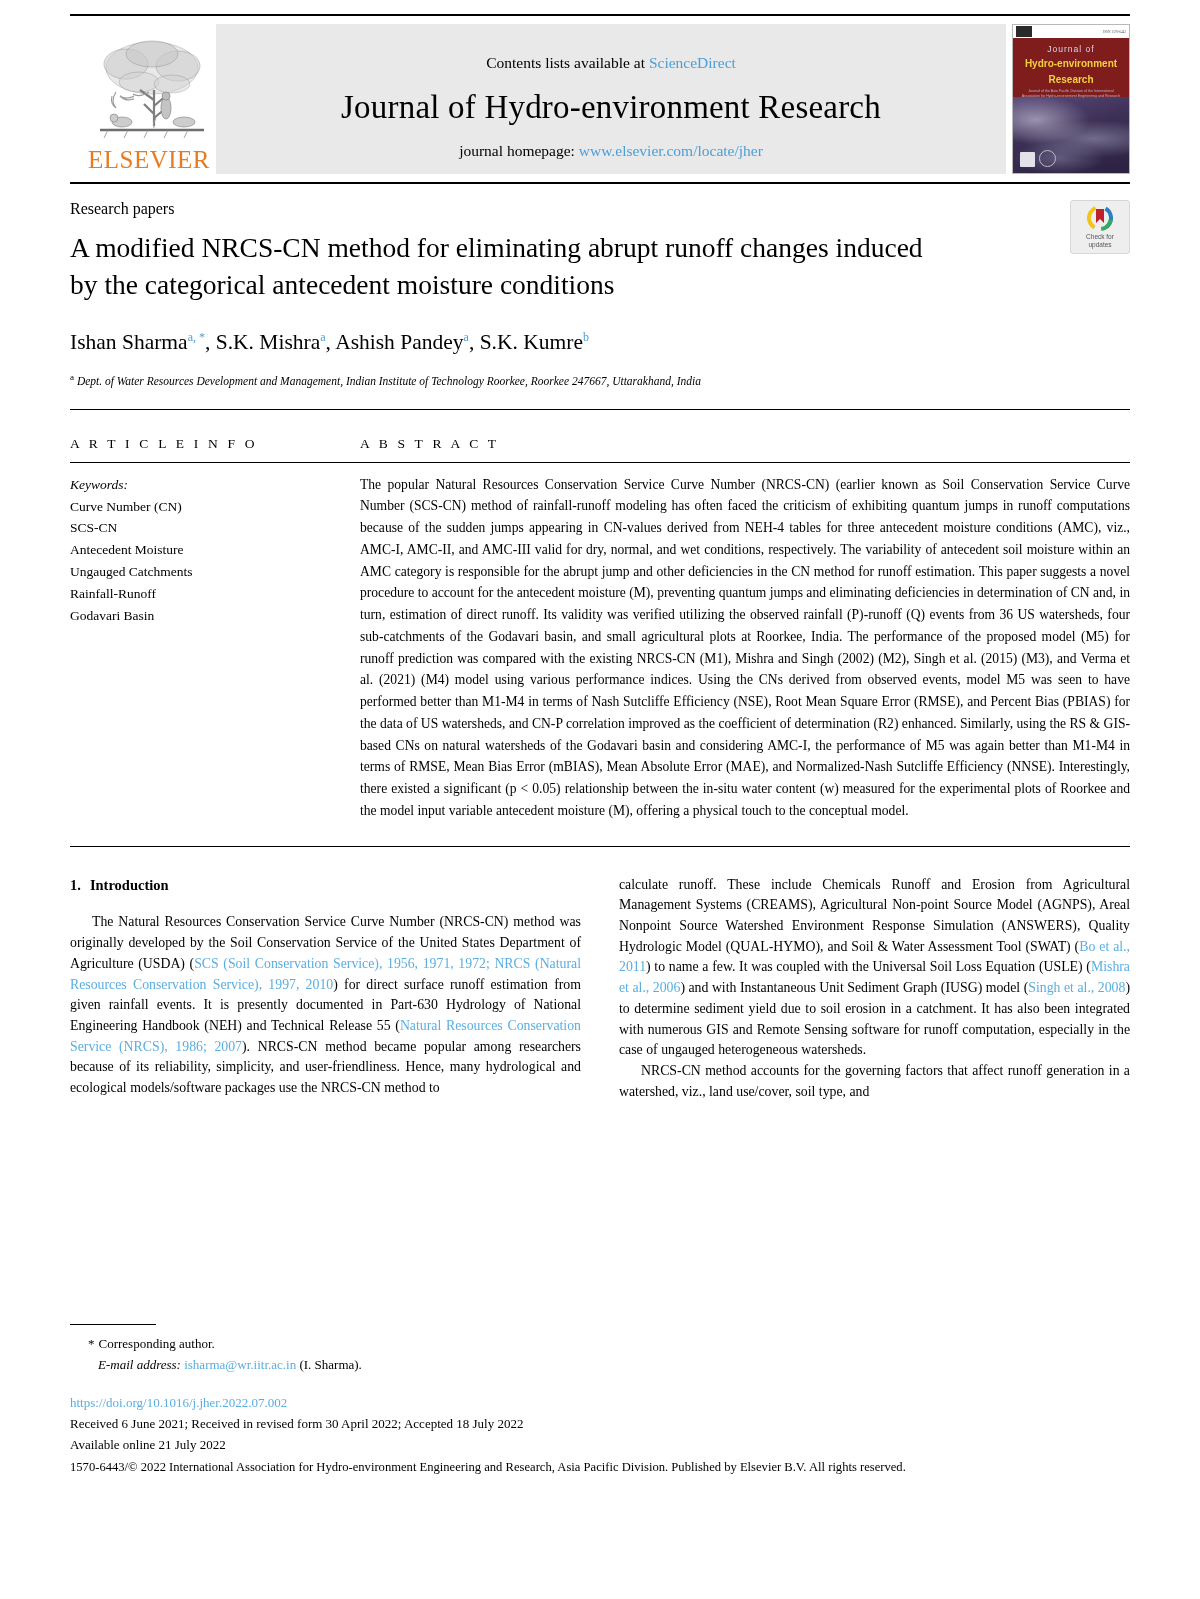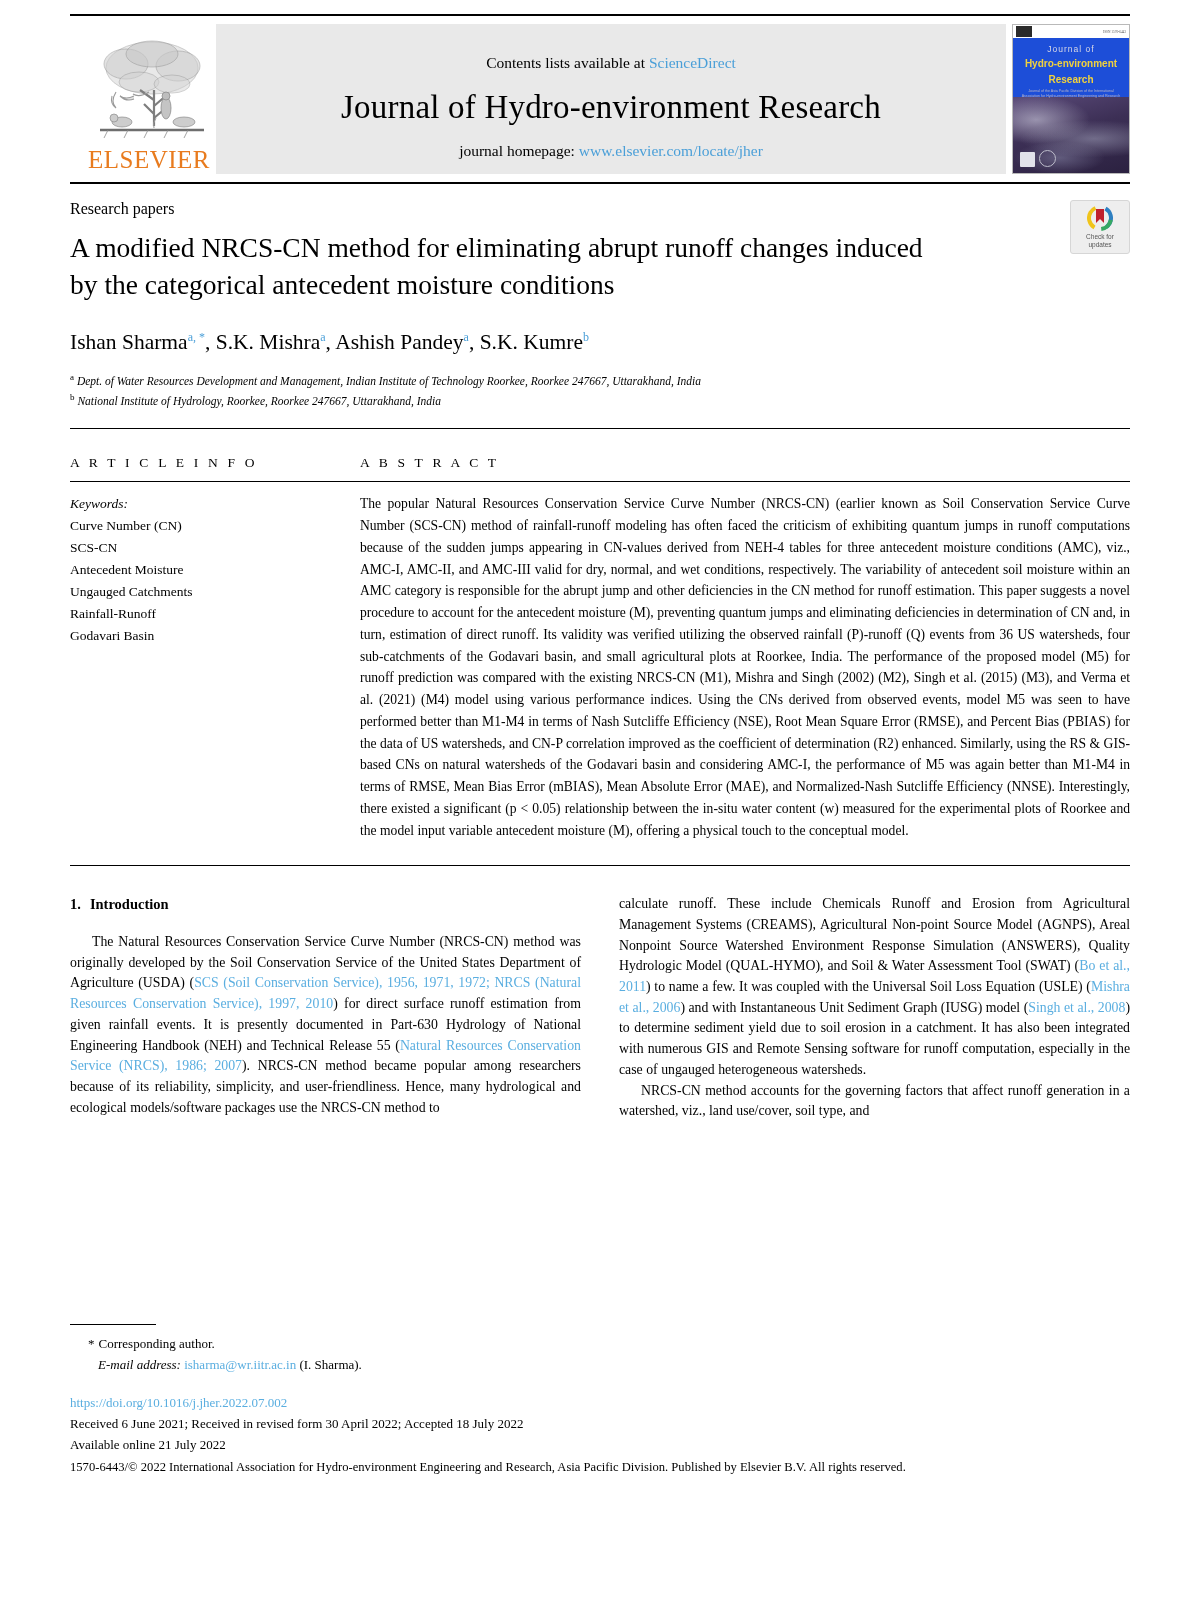--- a/index.html
+++ b/index.html
@@ -84,21 +84,21 @@
     letter-spacing: 0.2px;
   }
   .homepage-line {
     font-size: 15.5px;
   }
   .homepage-line .hp-link { color: #4a9fd8; }
   .cover-thumb {
     width: 118px;
     flex: 0 0 118px;
     position: relative;
-    background: #1d4ed8;
+    background: #7f1d1d;
     border: 1px solid #b9b9b9;
     box-sizing: border-box;
     overflow: hidden;
   }
   .cover-top-bar {
     height: 13px;
     background: #ffffff;
     display: flex;
     align-items: center;
     justify-content: space-between;
@@ -422,21 +422,20 @@
       </div>
     </div>
   </div>
 
   <div class="authors">
     <span><span>Ishan Sharma</span><sup>a, *</sup></span><span>, </span><span><span>S.K. Mishra</span><sup>a</sup></span><span>, </span><span><span>Ashish Pandey</span><sup>a</sup></span><span>, </span><span><span>S.K. Kumre</span><sup>b</sup></span>
   </div>
 
   <div class="affils">
     <div><sup>a</sup> <span>Dept. of Water Resources Development and Management, Indian Institute of Technology Roorkee, Roorkee 247667, Uttarakhand, India</span></div>
-    <div><sup>b</sup> <span>National Institute of Hydrology, Roorkee, Roorkee 247667, Uttarakhand, India</span></div>
   </div>
   <div class="affil-rule"></div>
 
   <div class="info-abstract">
     <div class="col-info">
       <div class="section-head">A R T I C L E   I N F O</div>
       <div class="thin-rule"></div>
       <div class="keywords-label">Keywords:</div>
       <div class="keyword">Curve Number (CN)</div>
       <div class="keyword">SCS-CN</div>

